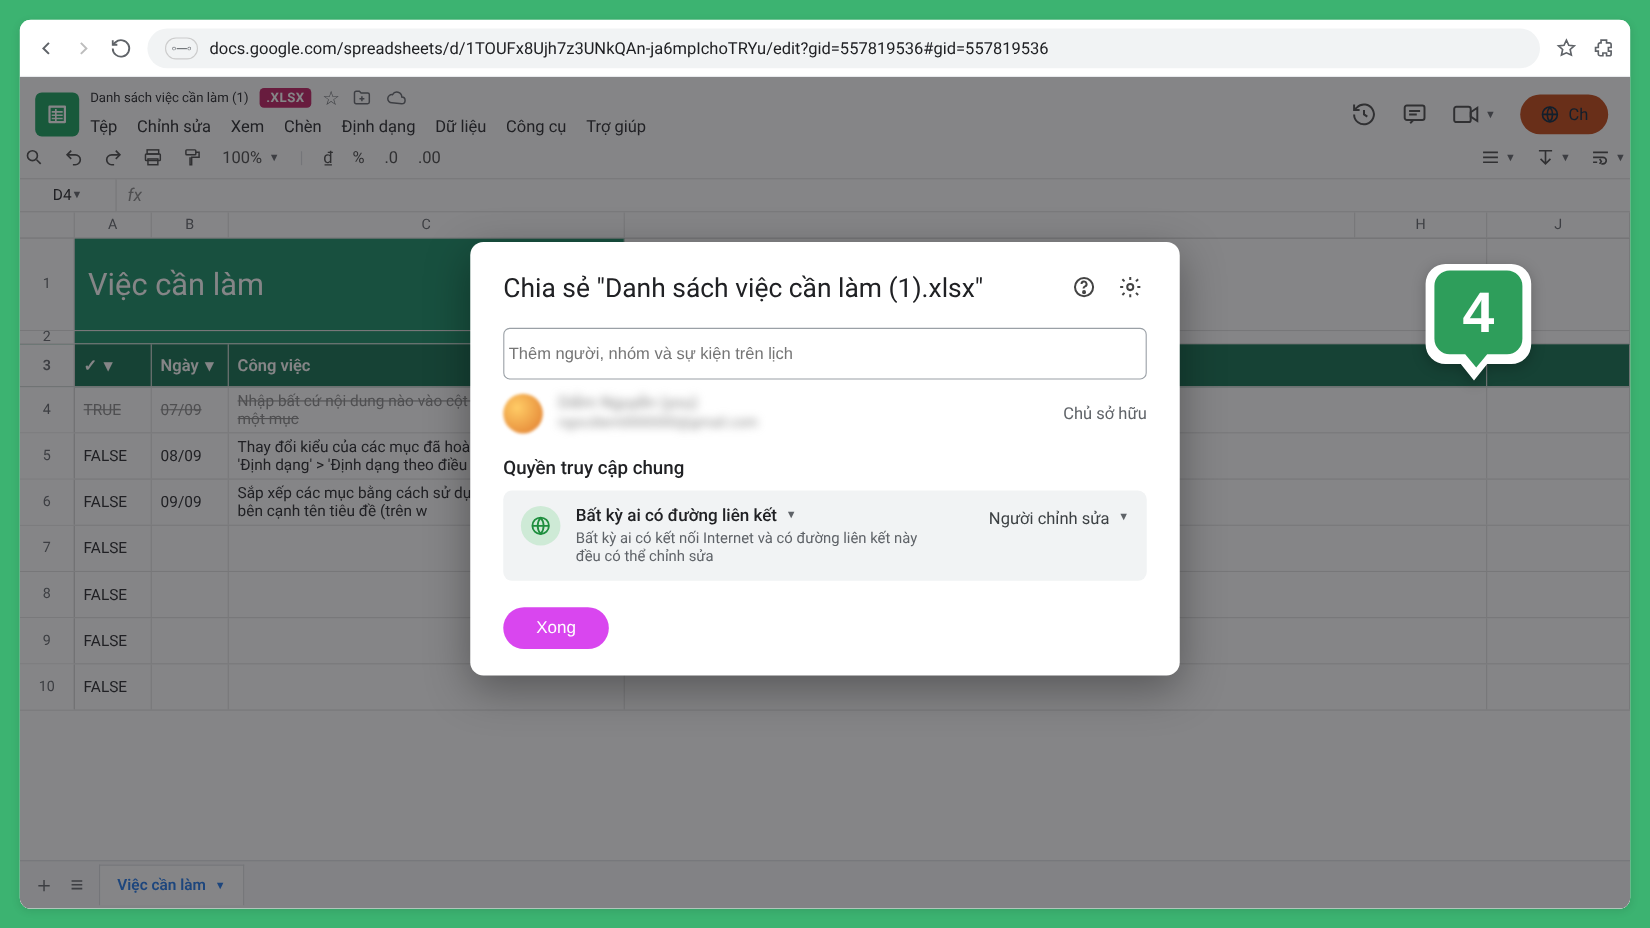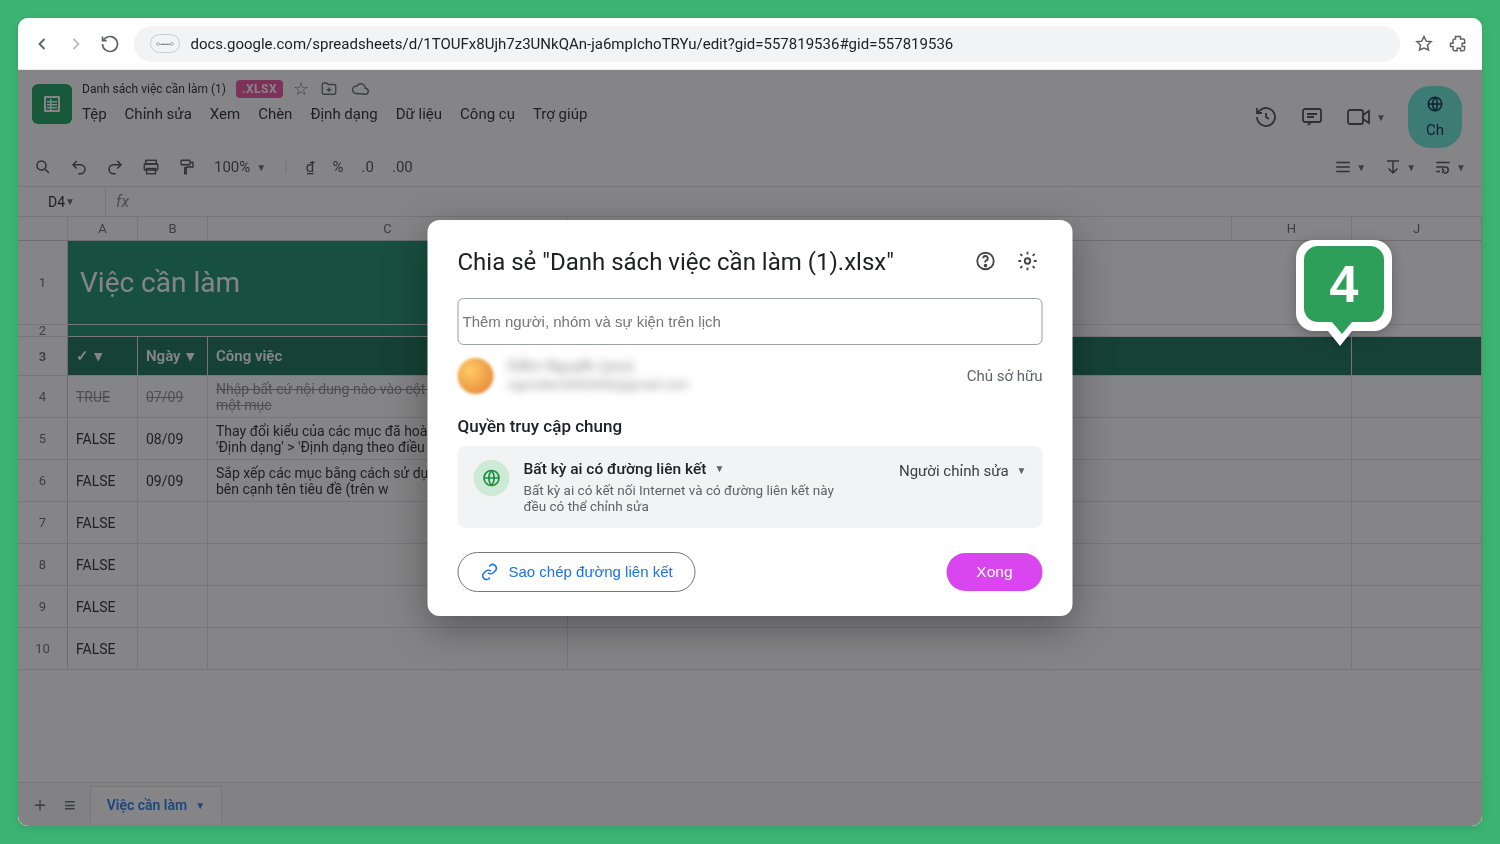--- a/index.html
+++ b/index.html
@@ -45,30 +45,30 @@
 .app-area { position: relative; height: calc(100% - 52px); background:#fff; }
 .dim-overlay { position:absolute; inset:0; background:rgba(32,33,36,0.55); z-index:30; }
 
 
 .sheets-header { display:flex; align-items:flex-start; padding:8px 14px 0 14px; gap:10px; }
 .sheets-logo { width:40px; height:40px; background:#0f9d58; border-radius:6px; display:flex; align-items:center; justify-content:center; margin-top:6px;}
 .sheets-logo svg { fill:#fff; }
 .title-block { flex:1; }
 .title-row { display:flex; align-items:center; gap:10px; }
 .doc-title { font-size:12px; color:#202124; }
-.xlsx-badge { background:#ec4899; color:#fff; font-size:12px; font-weight:700; padding:2px 6px; border-radius:4px; letter-spacing:.5px;}
+.xlsx-badge { background:#be185d; color:#fff; font-size:12px; font-weight:700; padding:2px 6px; border-radius:4px; letter-spacing:.5px;}
 .title-icon { color:#5f6368; font-size:18px; cursor:pointer;}
 .menu-row { display:flex; gap:18px; padding-top:6px; font-size:15px; color:#202124;}
 .menu-row span { cursor:pointer; }
 .header-right { display:flex; align-items:center; gap:22px; padding-right:6px; padding-top:8px;}
 .hdr-ic { color:#444; cursor:pointer; display:flex; align-items:center; gap:4px;}
-.share-btn { background:#5eead4; padding:9px 18px; border-radius:22px; display:flex; align-items:center; gap:8px; font-size:15px; cursor:pointer; color:#001d35;flex-direction:column;}
-
-
-.toolbar { display:flex; align-items:flex-start; gap:18px; padding:10px 16px; border-bottom:1px solid #e0e0e0; color:#444; font-size:15px;}
+.share-btn { background:#c2410c; padding:9px 18px; border-radius:22px; display:flex; align-items:center; gap:8px; font-size:15px; cursor:pointer; color:#001d35;}
+
+
+.toolbar { display:flex; align-items:flex-start; gap:18px; padding:10px 4px; border-bottom:1px solid #e0e0e0; color:#444; font-size:15px;}
 .toolbar .tb-ic { cursor:pointer; display:flex; align-items:center; gap:4px;}
 .zoom { display:flex; align-items:center; gap:6px; }
 
 
 .fx-row { display:flex; align-items:center; height:30px; border-bottom:1px solid #e0e0e0;}
 .name-box { width:88px; padding:0 12px; font-size:14px; color:#202124; display:flex; align-items:center; justify-content:center; border-right:1px solid #e0e0e0; height:100%;}
 .fx { padding:0 10px; color:#888; font-style:italic;}
 
 
 .grid { position:relative; height:calc(100% - 200px); overflow:hidden;}
@@ -473,27 +473,20 @@
               </div>
             <div class="access-desc">Bất kỳ ai có kết nối Internet và có đường liên kết này đều có thể chỉnh sửa</div>
           </div>
           <div class="role-dd">
               <span>Người chỉnh sửa</span> 
               <span class="tri">▼</span>
             </div>
         </div>
       </div>
       <div class="dlg-footer">
-        <button class="copy-link">
-          <svg width="18" height="18" viewBox="0 0 24 24" fill="none" stroke="#1a73e8" stroke-width="2">
-              <path d="M10 13a5 5 0 0 0 7 0l3-3a5 5 0 0 0-7-7l-1.5 1.5"></path>
-              <path d="M14 11a5 5 0 0 0-7 0l-3 3a5 5 0 0 0 7 7l1.5-1.5"></path>
-            </svg>
-          <span>Sao chép đường liên kết</span>
-        </button>
         <button class="done-btn">Xong</button>
       </div>
     </div>
 
     <div class="step-badge">
       <svg width="110" height="120" viewBox="0 0 110 120">
         <path d="M20 10 h60 a18 18 0 0 1 18 18 v55 a18 18 0 0 1 -18 18 h-22 l-12 15 -12 -15 h-14 a18 18 0 0 1 -18 -18 v-55 a18 18 0 0 1 18 -18 z" fill="#fff"></path>
         <path d="M24 16 h52 a14 14 0 0 1 14 14 v48 a14 14 0 0 1 -14 14 h-18 l-10 12 -10 -12 h-14 a14 14 0 0 1 -14 -14 v-48 a14 14 0 0 1 14 -14 z" fill="#2e9e5b"></path>
         <text x="50" y="72" font-size="52" font-weight="900" fill="#fff" text-anchor="middle" font-family="Arial Black,Arial">4</text>
       </svg>

